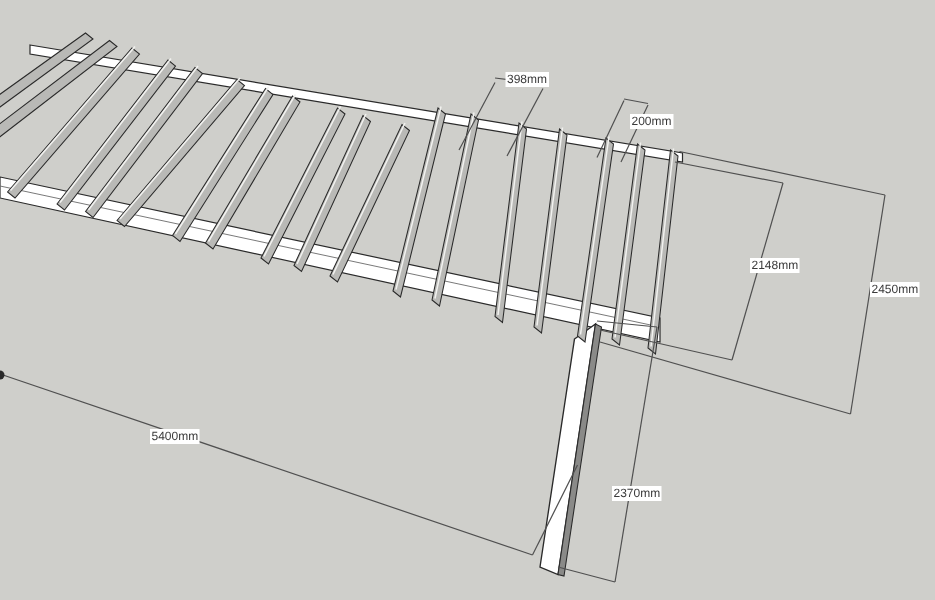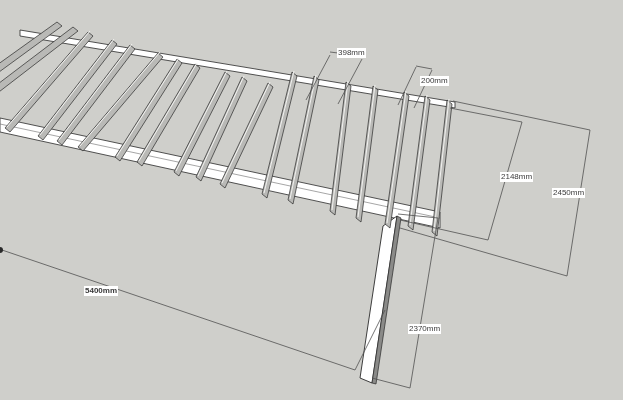--- a/index.html
+++ b/index.html
@@ -85,15 +85,15 @@
     <line x1="2" y1="250" x2="355" y2="370"></line>
     <line x1="355" y1="370" x2="385" y2="310"></line>
   </g>
 
   <circle cx="0" cy="250" r="3" fill="#2a2a2a"></circle>
 </svg>
 
 <div class="dim-label" style="left:337px;top:48px;">398mm</div>
 <div class="dim-label" style="left:420px;top:76px;">200mm</div>
 <div class="dim-label" style="left:500px;top:172px;">2148mm</div>
-<div class="dim-label" style="left:552px;top:188px;text-align:right;">2450mm</div>
-<div class="dim-label" style="left:84px;top:286px;font-weight:bold;">5400mm</div>
+<div class="dim-label" style="left:580px;top:188px;text-align:right;">2450mm</div>
+<div class="dim-label" style="left:100px;top:286px;">5400mm</div>
 <div class="dim-label" style="left:408px;top:324px;">2370mm</div>
 
 </body></html>

